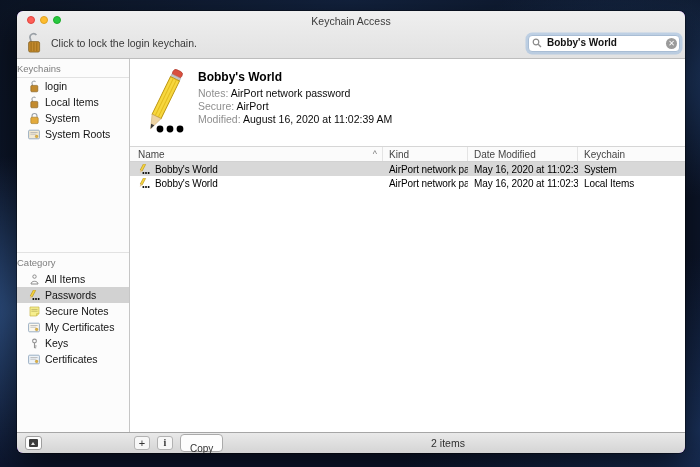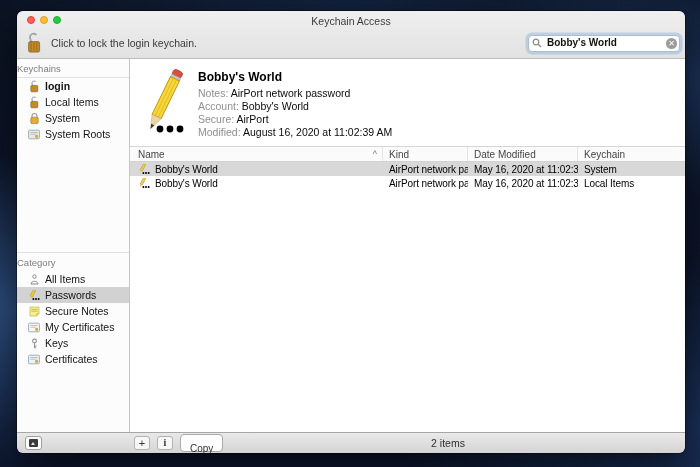--- a/index.html
+++ b/index.html
@@ -44,21 +44,21 @@
   .clearbtn { position:absolute; right:3px; top:3px; width:11px; height:11px; border-radius:50%; background:#9b9b9b;
     color:#fff; font-size:8px; line-height:11px; text-align:center; cursor:default; }
 
   
   .bodyrow { flex:1; display:flex; min-height:0; }
   .sidebar { flex:0 0 113px; border-right:1px solid #c6c6c6; background:#fcfcfc; display:flex; flex-direction:column; }
   .side-header { text-align:left; color:#7d7d7d; font-size:9.5px; padding:4px 0 3px; }
   .side-header.kc { border-bottom:1px solid #e2e2e2; }
   .side-header.cat { border-top:1px solid #e2e2e2; }
   .side-item { display:flex; align-items:center; gap:5px; height:16px; padding-left:11px; font-size:10.5px; color:#141414; }
-  .side-item .lbl.bold { font-weight:bold; }
+  .side-item .lbl.bold { font-weight:normal; }
   .side-item.selected { background:#d2d2d2; }
   .side-spacer { height:110px; }
   .icn { display:inline-flex; width:12px; justify-content:center; flex:0 0 12px; }
 
   .main { flex:1; display:flex; flex-direction:column; background:#fff; min-width:0; }
 
   
   .detail { flex:0 0 88px; border-bottom:1px solid #d6d6d6; display:flex; padding:5px 10px 0 10px; }
   .detail-icon { flex:0 0 58px; padding-top:4px; }
   .detail-text { padding-top:6px; min-width:0; }
@@ -273,24 +273,20 @@
             <circle cx="40" cy="61" r="3.4"></circle>
           </svg>
         </div>
         <div class="detail-text">
           <div class="detail-title">Bobby's World</div>
           <div class="dfield">
             <span class="dlabel">Notes:</span>
             <span class="dvalue">AirPort network password</span>
           </div>
           <div class="dfield">
-            <span class="dlabel">Account:</span>
-            <span class="dvalue">Bobby's World</span>
-          </div>
-          <div class="dfield">
             <span class="dlabel">Secure:</span>
             <span class="dvalue">AirPort</span>
           </div>
           <div class="dfield">
             <span class="dlabel">Modified:</span>
             <span class="dvalue">August 16, 2020 at 11:02:39 AM</span>
           </div>
         </div>
       </div>
 

